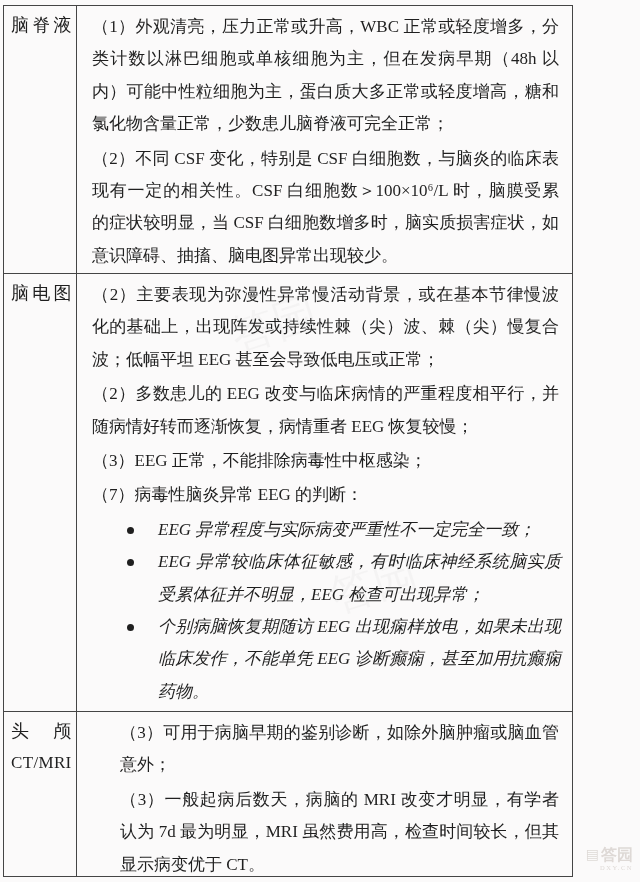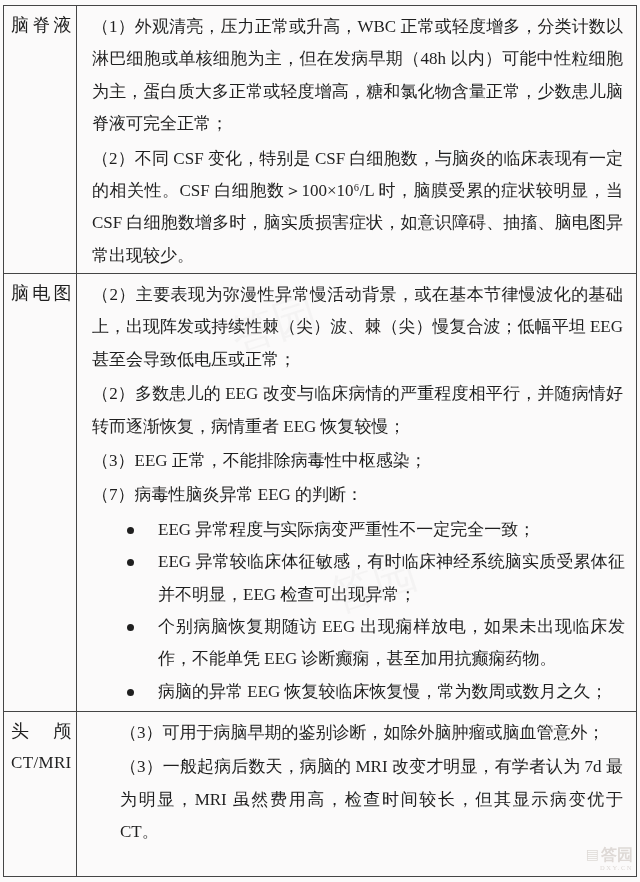--- a/index.html
+++ b/index.html
@@ -10,21 +10,21 @@
     height: 882px;
     background: #fbfafa;
     color: #1f1f1f;
     font-family: "Liberation Serif", "DejaVu Serif", serif;
     overflow: hidden;
   }
   .table {
     position: absolute;
     left: 3px;
     top: 5px;
-    width: 634px;
+    width: 570px;
     height: 872px;
     border: 1.6px solid #454545;
     display: flex;
     flex-direction: column;
     background: transparent;
   }
   .row { display: flex; overflow: hidden; }
   .row + .row { border-top: 1.6px solid #454545; }
   .row-0 { height: 267px; flex: 0 0 267px; }
   .row-1 { height: 438px; flex: 0 0 438px; }
@@ -60,20 +60,21 @@
     font-size: 17px;
     line-height: 32.4px;
     text-align: justify;
     overflow: hidden;
   }
   .para { margin: 2px; }
   .bullet {
     position: relative;
     padding-left: 68px;
     text-align: justify;
+    font-style: italic;
   }
   .bullet::before {
     content: "";
     position: absolute;
     left: 37px;
     top: 13px;
     width: 7px;
     height: 7px;
     border-radius: 50%;
     background: #1f1f1f;

